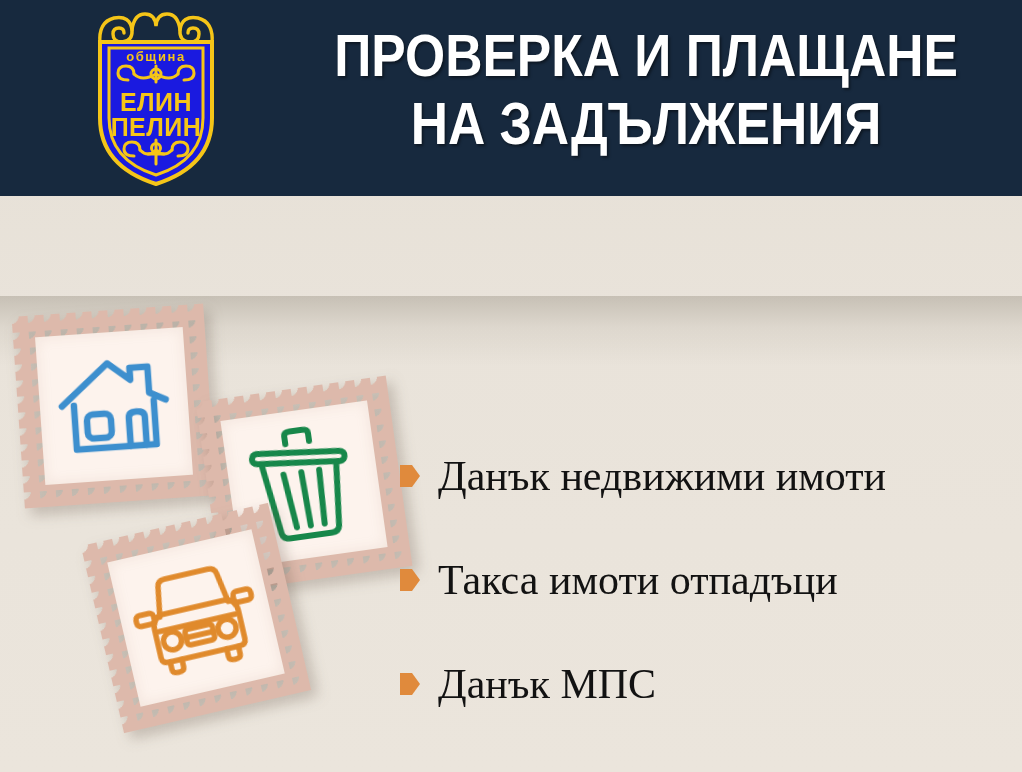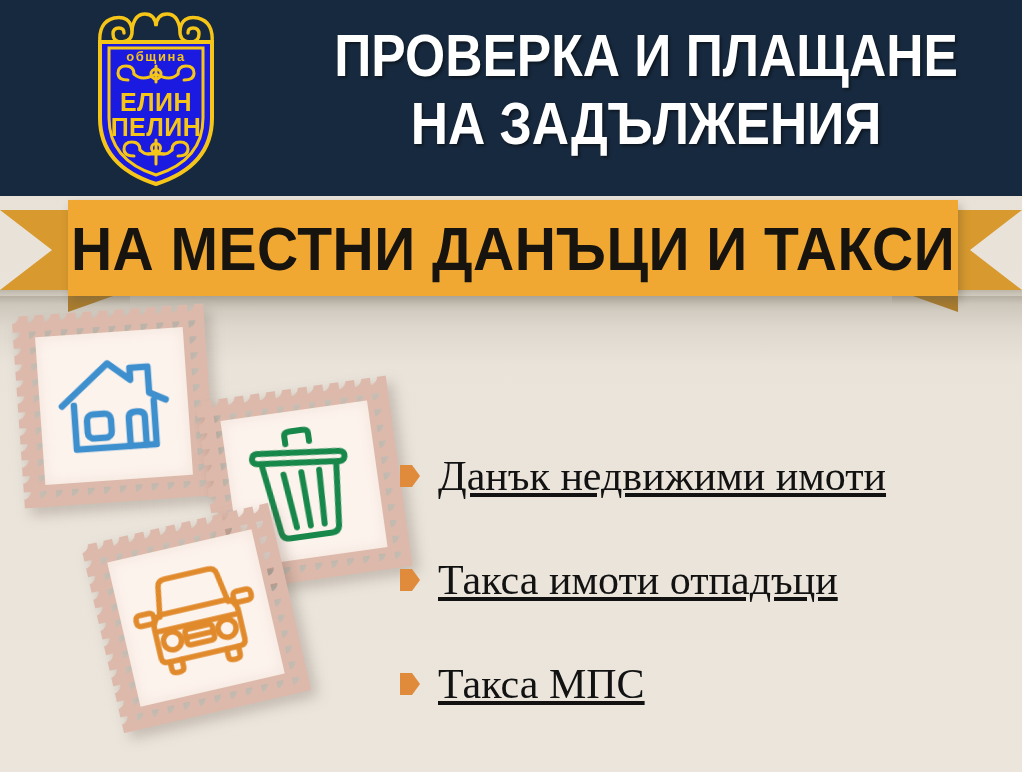--- a/index.html
+++ b/index.html
@@ -187,21 +187,20 @@
     margin-right:18px;
     background:#e08a3c;
     clip-path:polygon(0 0,12px 0,20px 11px,12px 22px,0 22px);
   }
   .list-label{
     font-family:"Liberation Serif", serif;
     font-size:42px;
     color:#121212;
     line-height:1.05;
     white-space:nowrap;
-    text-decoration:underline;
   }
 </style>
 </head>
 <body>
 
 <div class="poster">
 
   <div class="header">
     <div class="header-inner">
 
@@ -242,30 +241,20 @@
       </div>
 
       <div class="header-title">
         <span class="l1">ПРОВЕРКА И ПЛАЩАНЕ</span>
         <span class="l2">НА ЗАДЪЛЖЕНИЯ</span>
       </div>
 
     </div>
   </div>
 
-  <div class="ribbon">
-    <div class="ribbon-tail left"></div>
-    <div class="ribbon-tail right"></div>
-    <div class="ribbon-tail-shadow left"></div>
-    <div class="ribbon-tail-shadow right"></div>
-    <div class="ribbon-fold left"></div>
-    <div class="ribbon-fold right"></div>
-    <div class="ribbon-band"></div>
-    <div class="ribbon-text">НА МЕСТНИ ДАНЪЦИ И ТАКСИ</div>
-  </div>
   <div class="under-ribbon-shade"></div>
 
   <div class="stamps">
 
     <div class="stamp" id="stamp-house">
       <div class="sheet"></div>
       <div class="inner"></div>
       <div class="glyph">
         <svg width="120" height="110" viewBox="0 0 120 110" xmlns="http://www.w3.org/2000/svg">
           <g fill="none" stroke="#3d8fce" stroke-width="6.5" stroke-linejoin="round" stroke-linecap="round">
@@ -330,17 +319,17 @@
     <div class="list-item">
       <span class="bullet"></span>
       <span class="list-label">Данък недвижими имоти</span>
     </div>
     <div class="list-item">
       <span class="bullet"></span>
       <span class="list-label">Такса имоти отпадъци</span>
     </div>
     <div class="list-item">
       <span class="bullet"></span>
-      <span class="list-label">Такса МПС</span>
+      <span class="list-label">Данък МПС</span>
     </div>
   </div>
 
 </div>
 
 </body></html>

